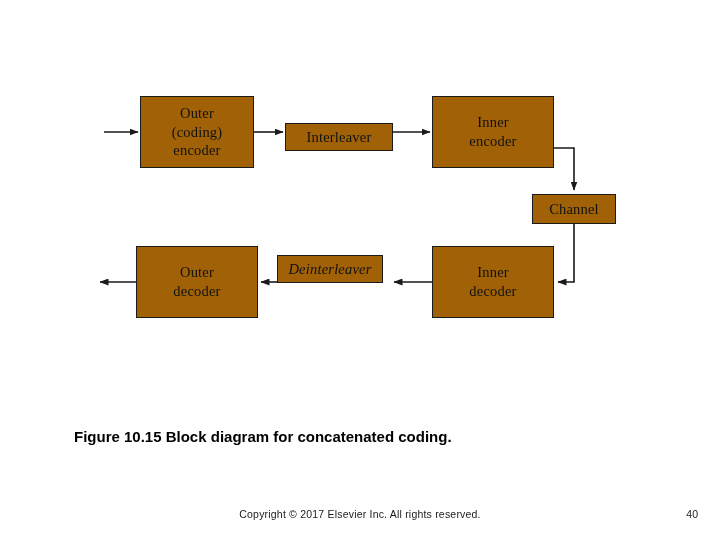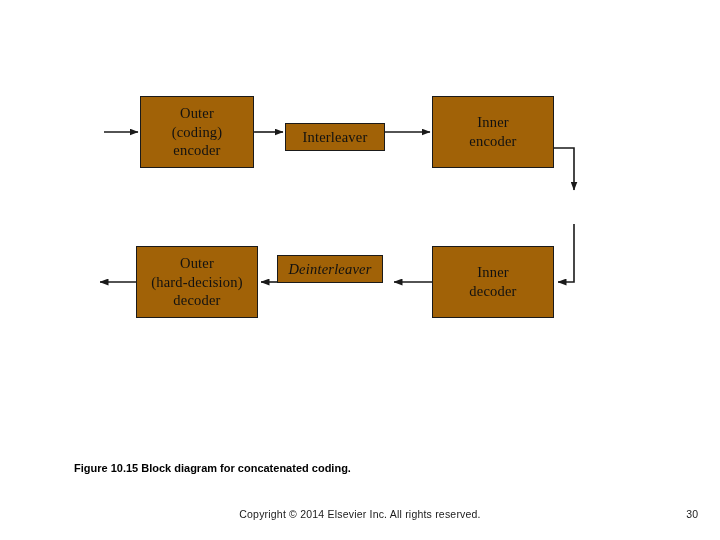--- a/index.html
+++ b/index.html
@@ -37,23 +37,23 @@
     text-align: center;
     letter-spacing: 0.2px;
   }
   .node .ln {
     display: block;
     white-space: nowrap;
   }
   .caption {
     position: absolute;
     left: 74px;
-    top: 462px;
+    top: 428px;
     font-family: "Liberation Sans", sans-serif;
-    font-size: 11px;
+    font-size: 15px;
     font-weight: bold;
     color: #000000;
     white-space: nowrap;
   }
   .footer-copy {
     position: absolute;
     left: 0;
     top: 508px;
     width: 720px;
     text-align: center;
@@ -107,42 +107,44 @@
 
     <line x1="136" y1="282" x2="100" y2="282" stroke="#1a1a1a" stroke-width="1.6" marker-end="url(#arrowhead)"></line>
   </svg>
 
   <div class="node" style="left:140px; top:96px; width:114px; height:72px;">
     <span class="ln">Outer</span>
     <span class="ln">(coding)</span>
     <span class="ln">encoder</span>
   </div>
 
-  <div class="node" style="left:285px; top:123px; width:100px; height:28px;">
+  <div class="node" style="left:285px; top:123px; width:108px; height:28px;">
     <span class="ln">Interleaver</span>
   </div>
 
   <div class="node" style="left:432px; top:96px; width:122px; height:72px;">
     <span class="ln">Inner</span>
     <span class="ln">encoder</span>
   </div>
 
+  <div class="node" style="left:532px; top:194px; width:84px; height:30px;">
+    <span class="ln">Channel</span>
+  </div>
 
   <div class="node" style="left:136px; top:246px; width:122px; height:72px;">
     <span class="ln">Outer</span>
-    <span class="ln">(hard-decision)</span>
     <span class="ln">decoder</span>
   </div>
 
   <div class="node" style="left:277px; top:255px; width:106px; height:28px;font-style:italic;">
     <span class="ln">Deinterleaver</span>
   </div>
 
   <div class="node" style="left:432px; top:246px; width:122px; height:72px;">
     <span class="ln">Inner</span>
     <span class="ln">decoder</span>
   </div>
 
 </div>
 
 <div class="caption">Figure 10.15 Block diagram for concatenated coding.</div>
-<div class="footer-copy">Copyright © 2014 Elsevier Inc. All rights reserved.</div>
-<div class="footer-page">30</div>
+<div class="footer-copy">Copyright © 2017 Elsevier Inc. All rights reserved.</div>
+<div class="footer-page">40</div>
 
 </body></html>

